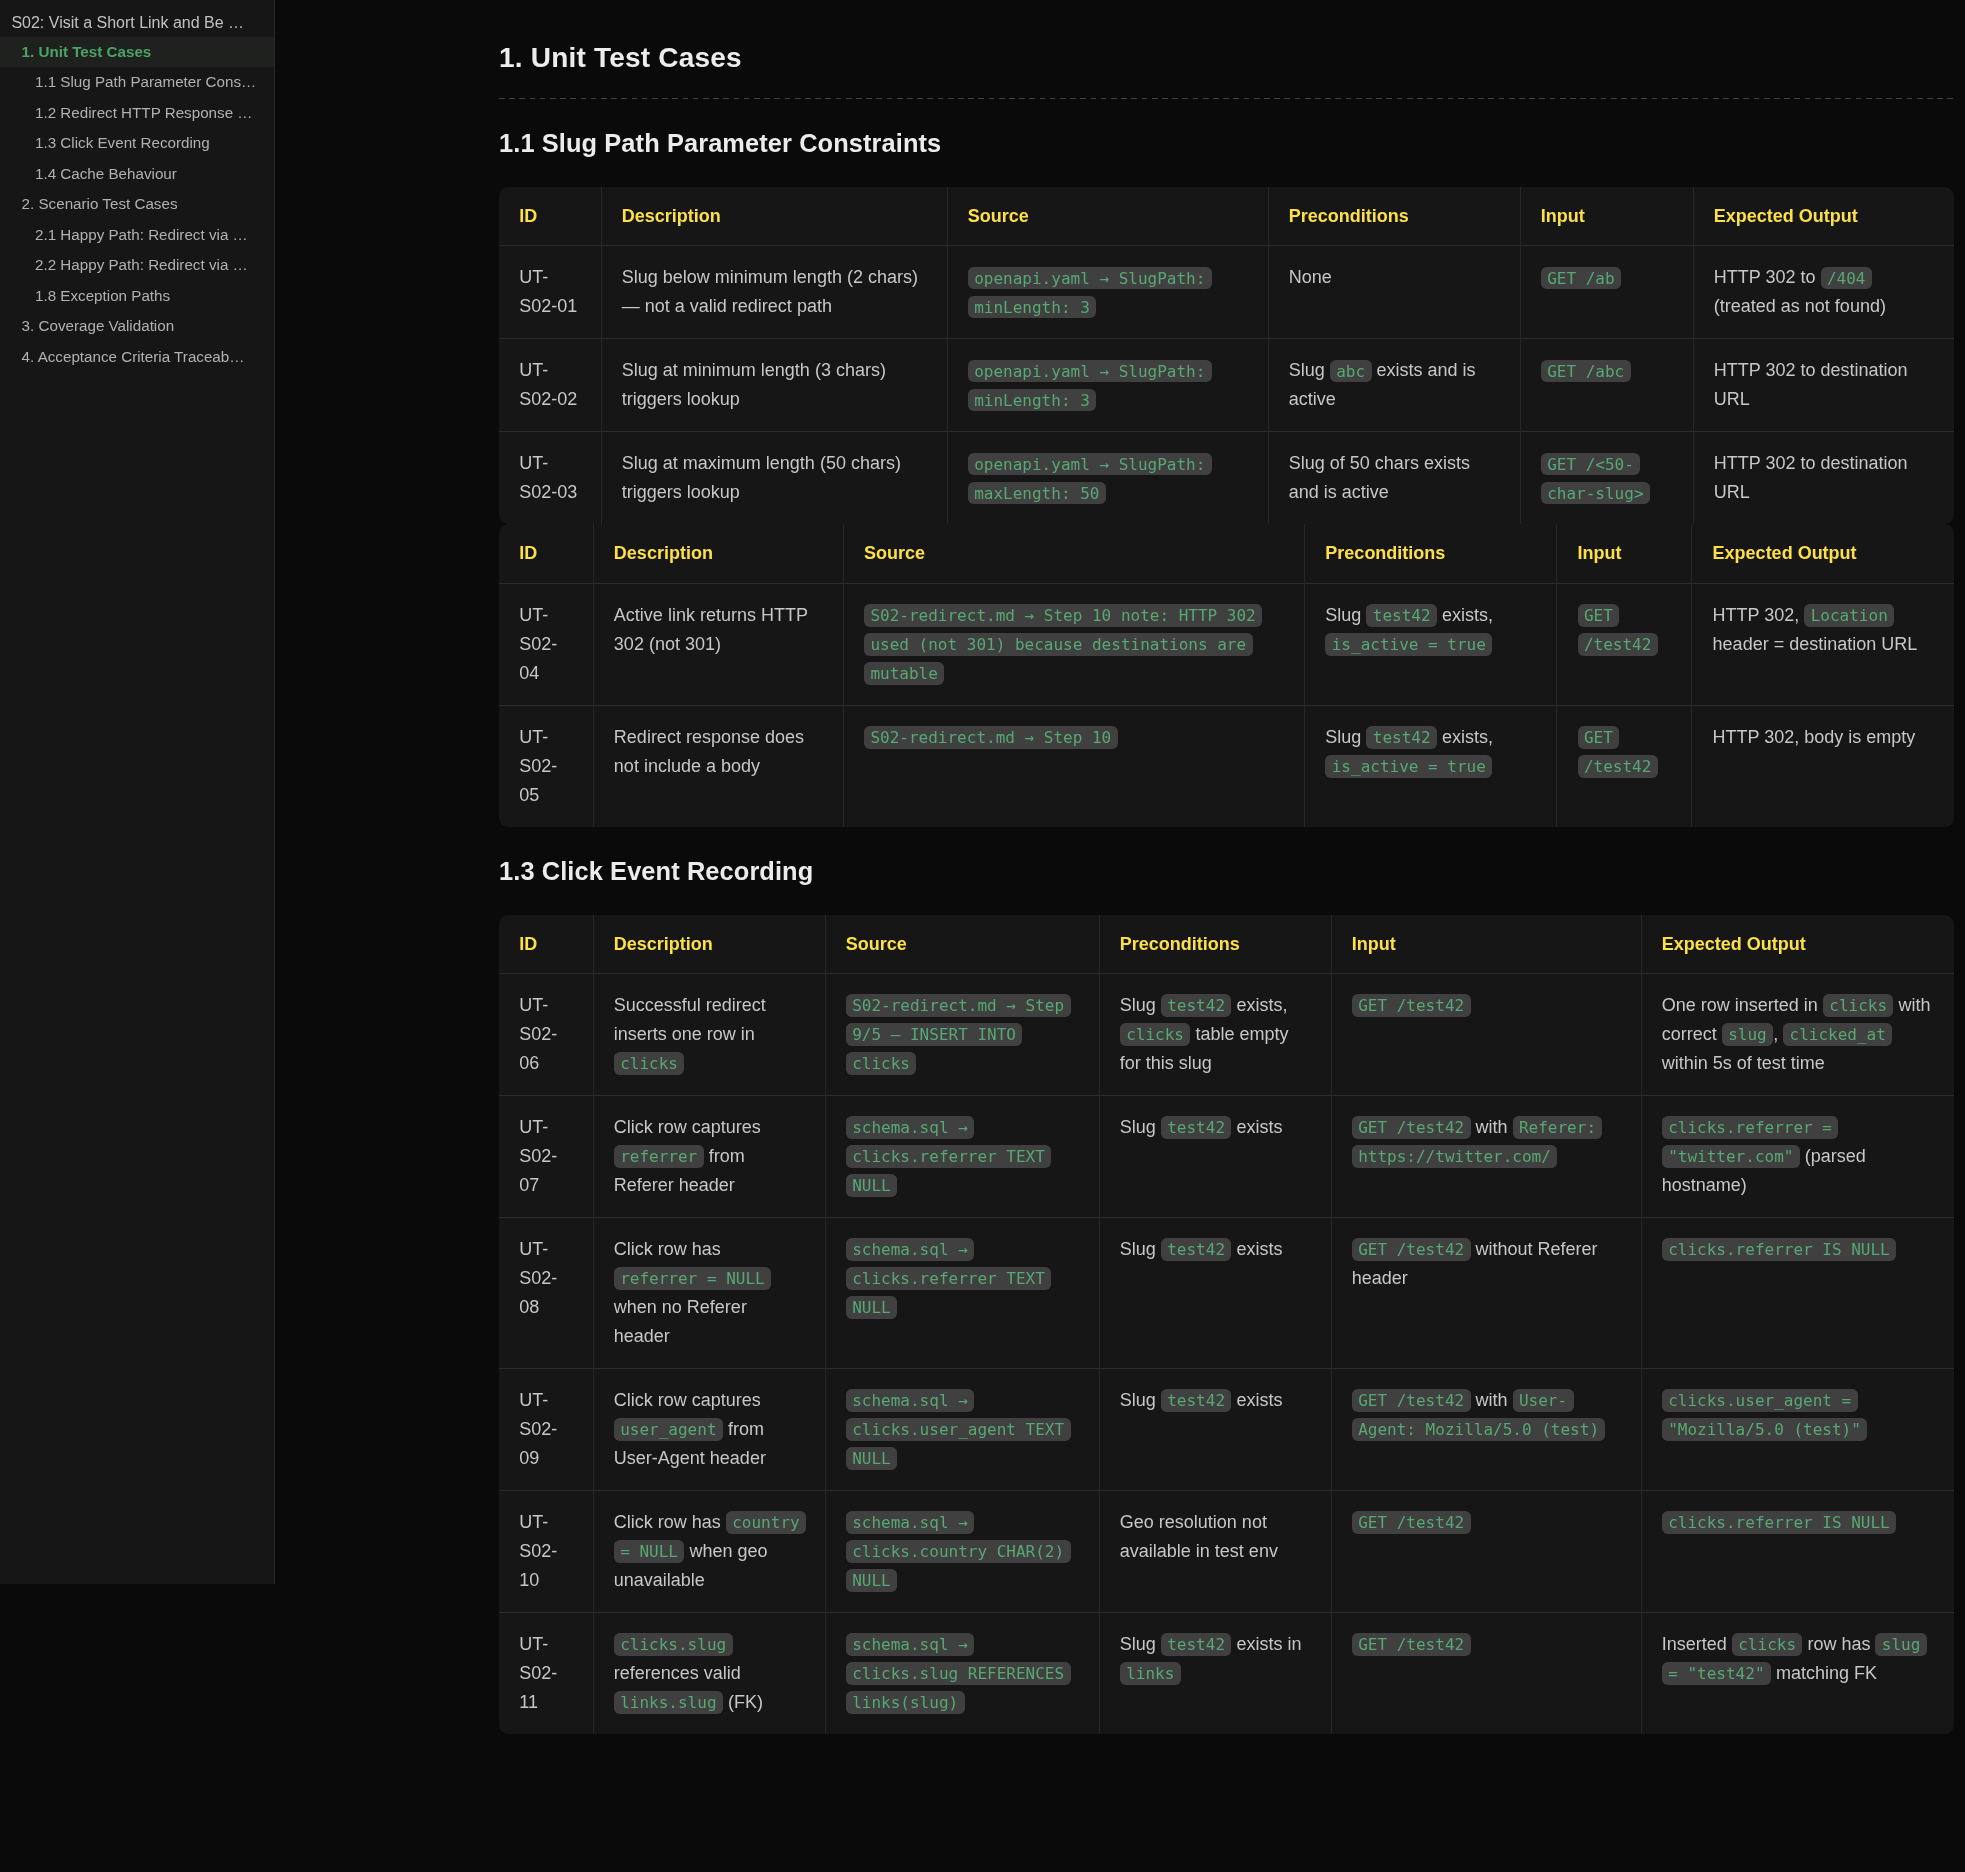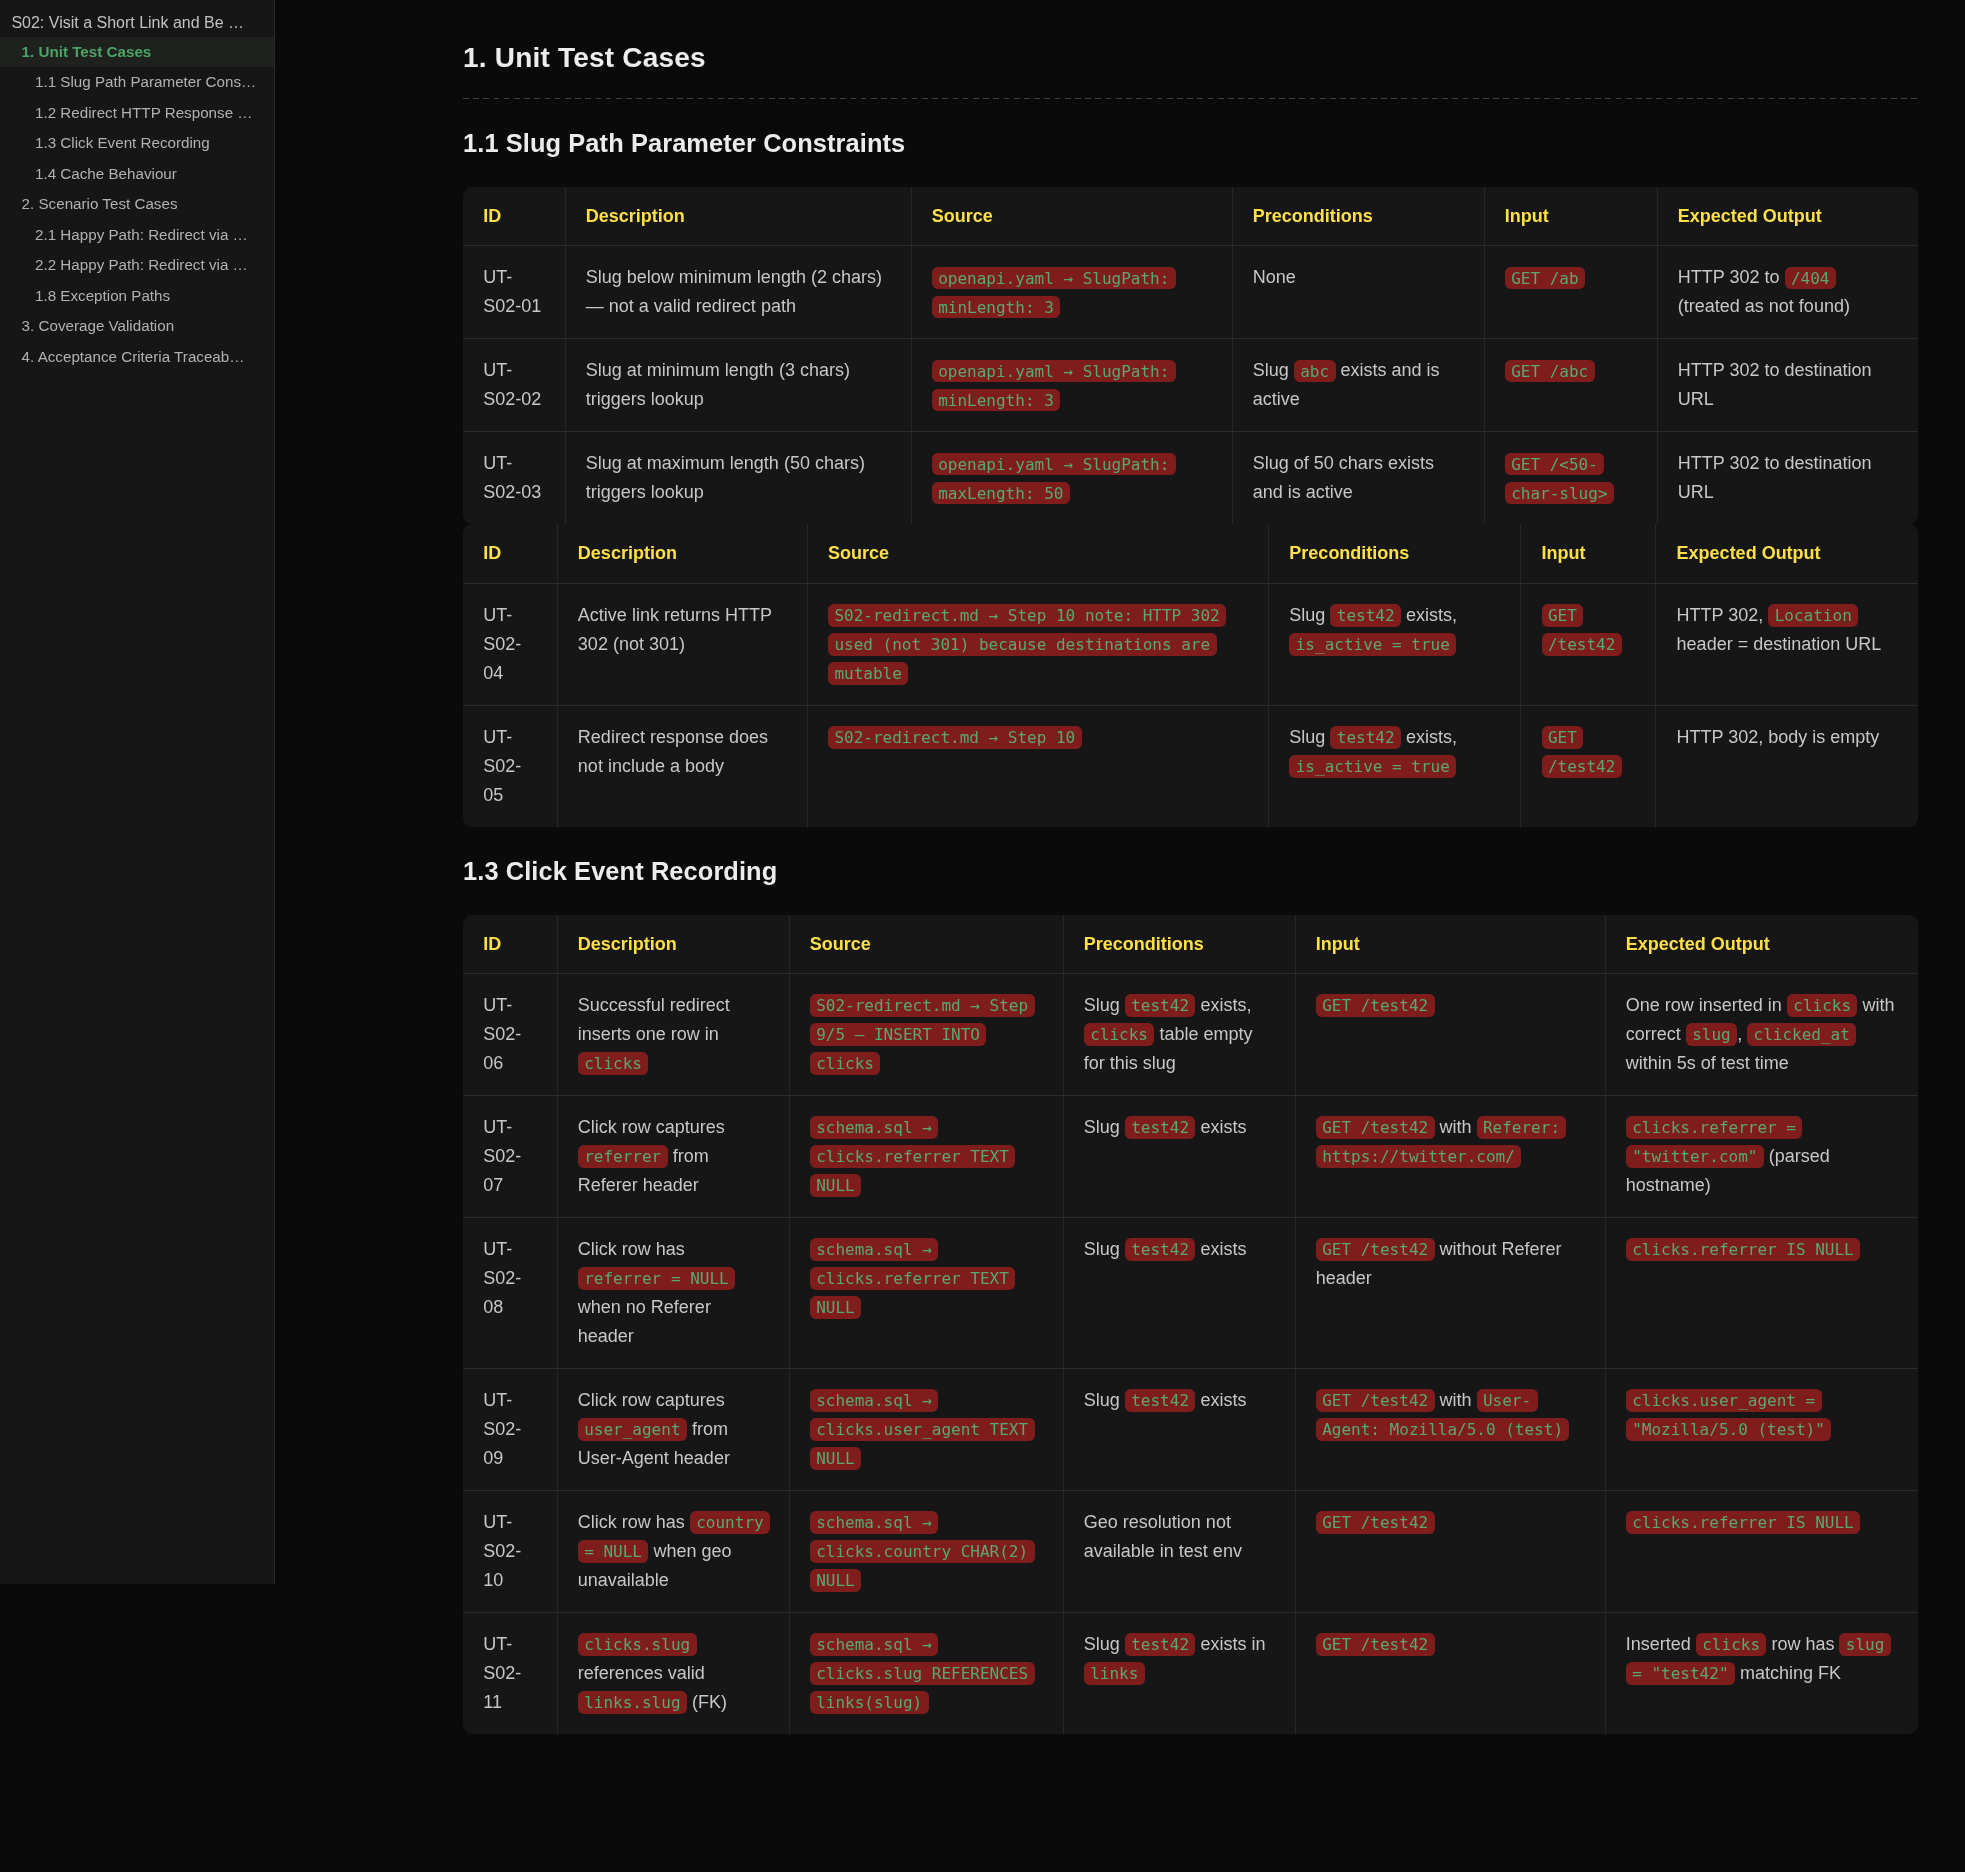--- a/index.html
+++ b/index.html
@@ -9,20 +9,21 @@
     width: 1965px;
     height: 1872px;
     overflow: hidden;
     background: #0a0a0a;
     font-family: "Liberation Sans", sans-serif;
   }
   .layout {
     display: flex;
     width: 1965px;
     height: 1584px;
+    gap: 36px;
   }
   
   .sidebar {
     width: 275px;
     min-width: 275px;
     height: 100%;
     background: #161616;
     border-right: 1.3px solid #2a2a2a;
     padding-top: 7.6px;
   }
@@ -106,21 +107,21 @@
     padding: 17px 20.3px;
     color: #c6c8c6;
     font-weight: 400;
   }
   table.cases tbody td { border-top: 1px solid #2b2b2b; }
   table.cases th + th, table.cases td + td { border-left: 1px solid #272727; }
   code.chip {
     font-family: "DejaVu Sans Mono", monospace;
     font-size: 16px;
     color: #57a872;
-    background: #7f1d1d;
+    background: #404040;
     padding: 1.9px 6.4px;
     border-radius: 5.7px;
     -webkit-box-decoration-break: clone;
     box-decoration-break: clone;
   }
 </style>
 </head>
 <body>
 
 <div class="layout">

